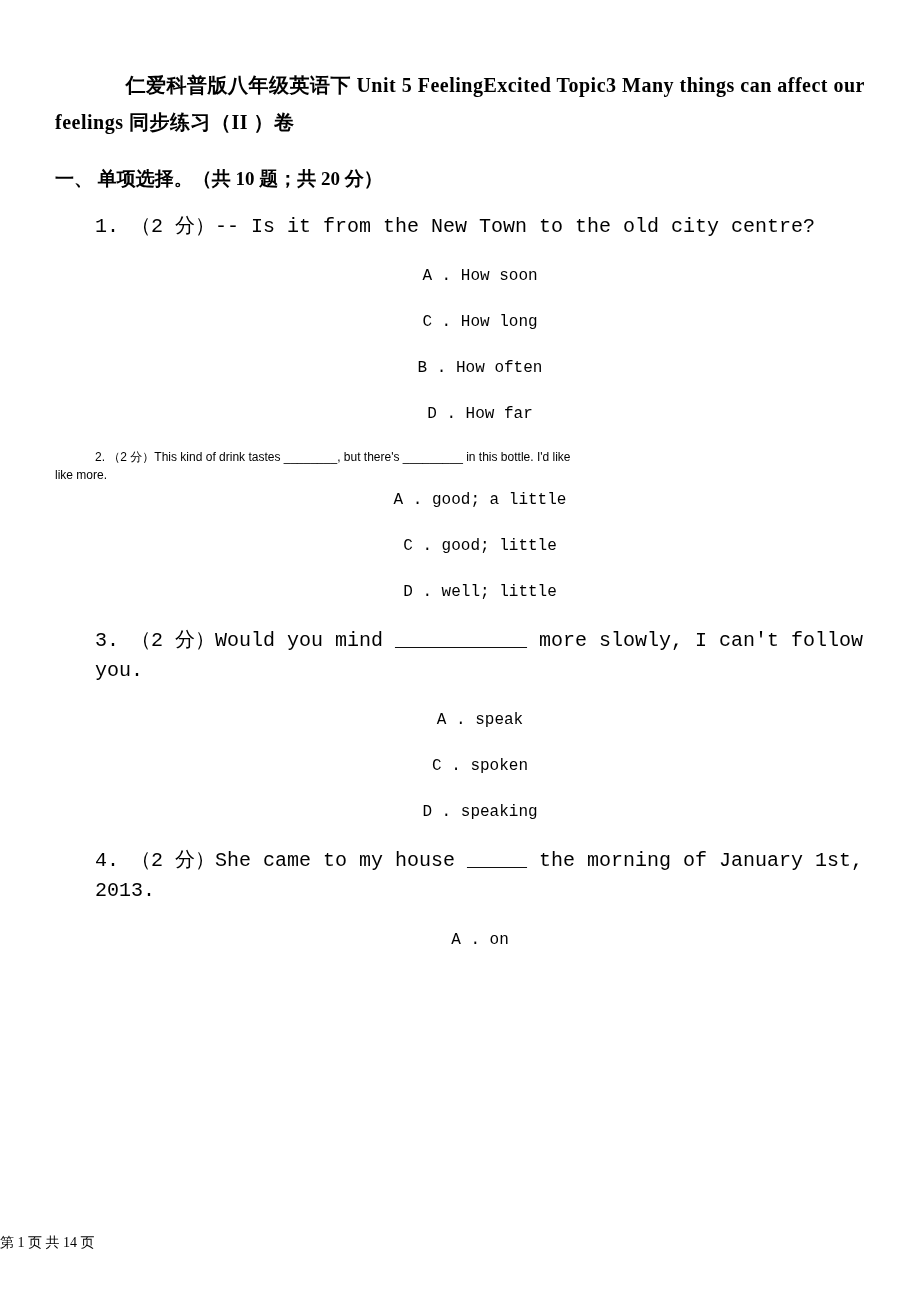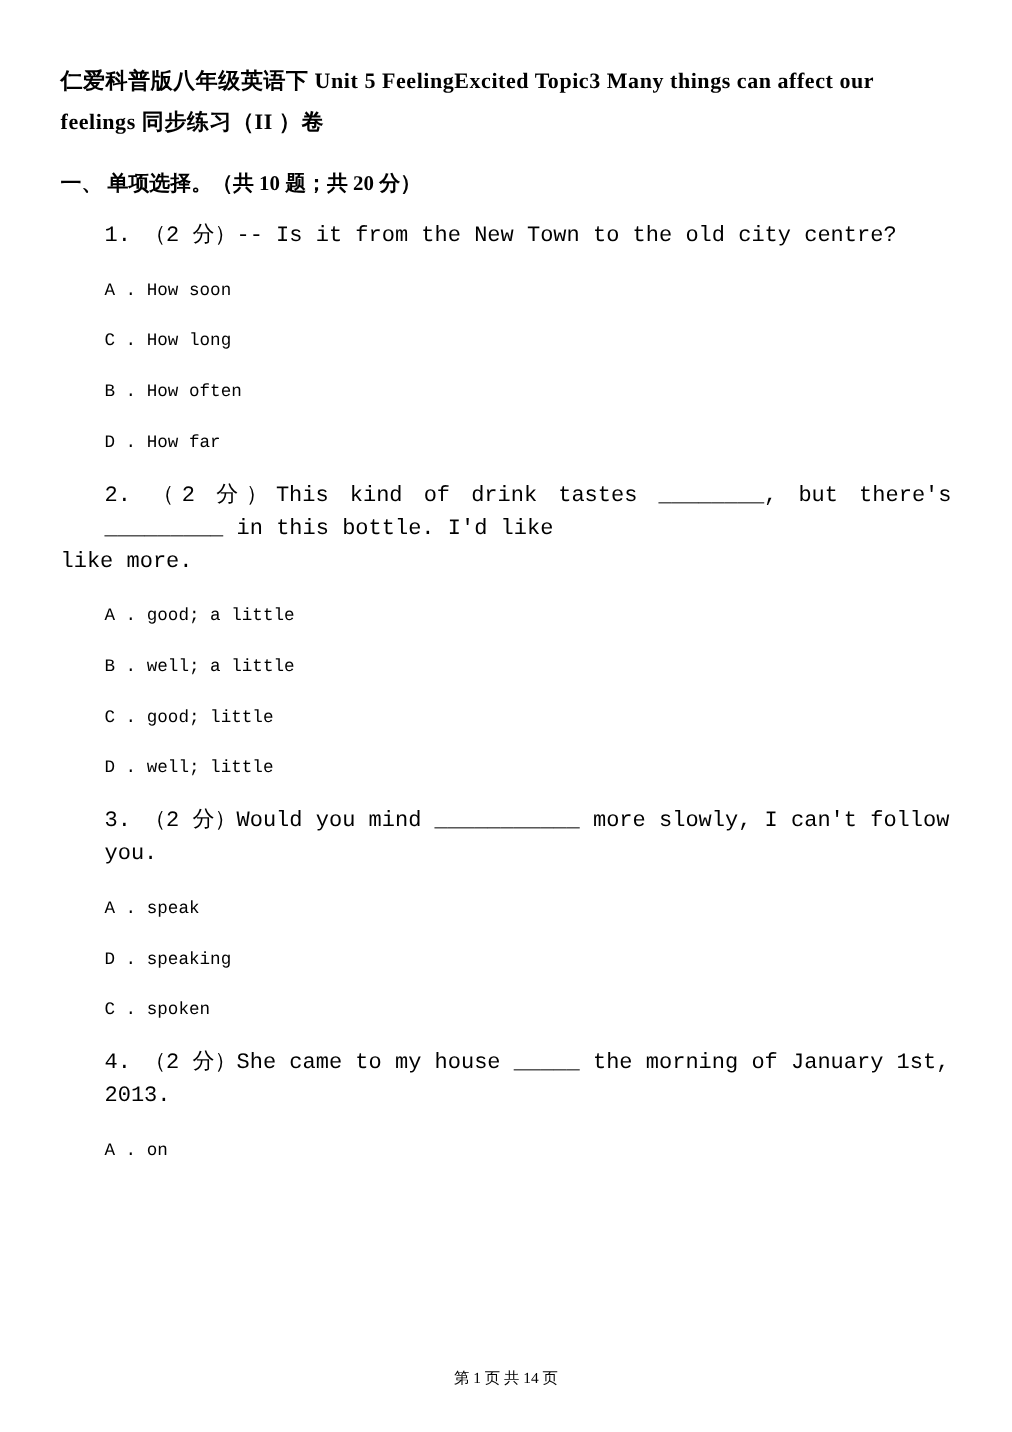--- a/index.html
+++ b/index.html
@@ -10,24 +10,25 @@
     font-family: "SimSun", "NSimSun", "FangSong", serif;
     color: #000000;
     position: relative;
   }
   .page {
     padding: 60px 55px 0 55px;
   }
   .title-line1 {
     font-size: 20px;
     font-weight: bold;
-    text-align: left;
+    text-align: right;
     font-family: "SimSun", serif;
     letter-spacing: 0.5px;
     margin-bottom: 10px;
+    margin-top: 12px;
   }
   .title-line2 {
     font-size: 20px;
     font-weight: bold;
     font-family: "SimSun", serif;
     letter-spacing: 0.5px;
     margin-bottom: 30px;
   }
   .section-header {
     font-size: 19px;
@@ -48,35 +49,35 @@
     line-height: 1.5;
     margin-bottom: 22px;
     padding-left: 40px;
   }
   .option {
     font-size: 16px;
     font-family: "Courier New", "SimSun", monospace;
     line-height: 1.5;
     margin-bottom: 22px;
     padding-left: 40px;
+    text-align: center;
   }
   .footer {
     position: absolute;
-    bottom: 40px;
+    bottom: 50px;
     left: 0;
     right: 0;
-    text-align: center;
     font-size: 14px;
     font-family: "SimSun", serif;
   }
   .q2-wrap {
-    font-size: 20px;
-    font-family: Liberation Mono, monospace;
+    font-size: 12px;
+    font-family: Liberation Sans, sans-serif;
     line-height: 1.5;
-    margin-bottom: 22px;
+    margin-bottom: 4px;
   }
   .q2-line1 { padding-left: 40px; text-align: justify; }
   .q2-line2 { padding-left: 0px; }
 </style>
 </head>
 <body>
 
 <div class="page">
   <div class="title-line1">仁爱科普版八年级英语下 Unit 5 FeelingExcited Topic3 Many things can affect our</div>
   <div class="title-line2">feelings 同步练习（II ）卷</div>
@@ -87,26 +88,25 @@
   <div class="option">A . How soon</div>
   <div class="option">C . How long</div>
   <div class="option">B . How often</div>
   <div class="option">D . How far</div>
 
   <div class="q2-wrap">
     <div class="q2-line1">2. （2 分）This kind of drink tastes ________, but there's _________ in this bottle. I'd like</div>
     <div class="q2-line2">like more.</div>
   </div>
   <div class="option">A . good; a little</div>
-  <div class="option">B . well; a little</div>
   <div class="option">C . good; little</div>
   <div class="option">D . well; little</div>
 
   <div class="question">3. （2 分）Would you mind ___________ more slowly, I can't follow you.</div>
   <div class="option">A . speak</div>
+  <div class="option">C . spoken</div>
   <div class="option">D . speaking</div>
-  <div class="option">C . spoken</div>
 
   <div class="question">4. （2 分）She came to my house _____ the morning of January 1st, 2013.</div>
   <div class="option">A . on</div>
 </div>
 
 <div class="footer">第 1 页 共 14 页</div>
 
 </body></html>

